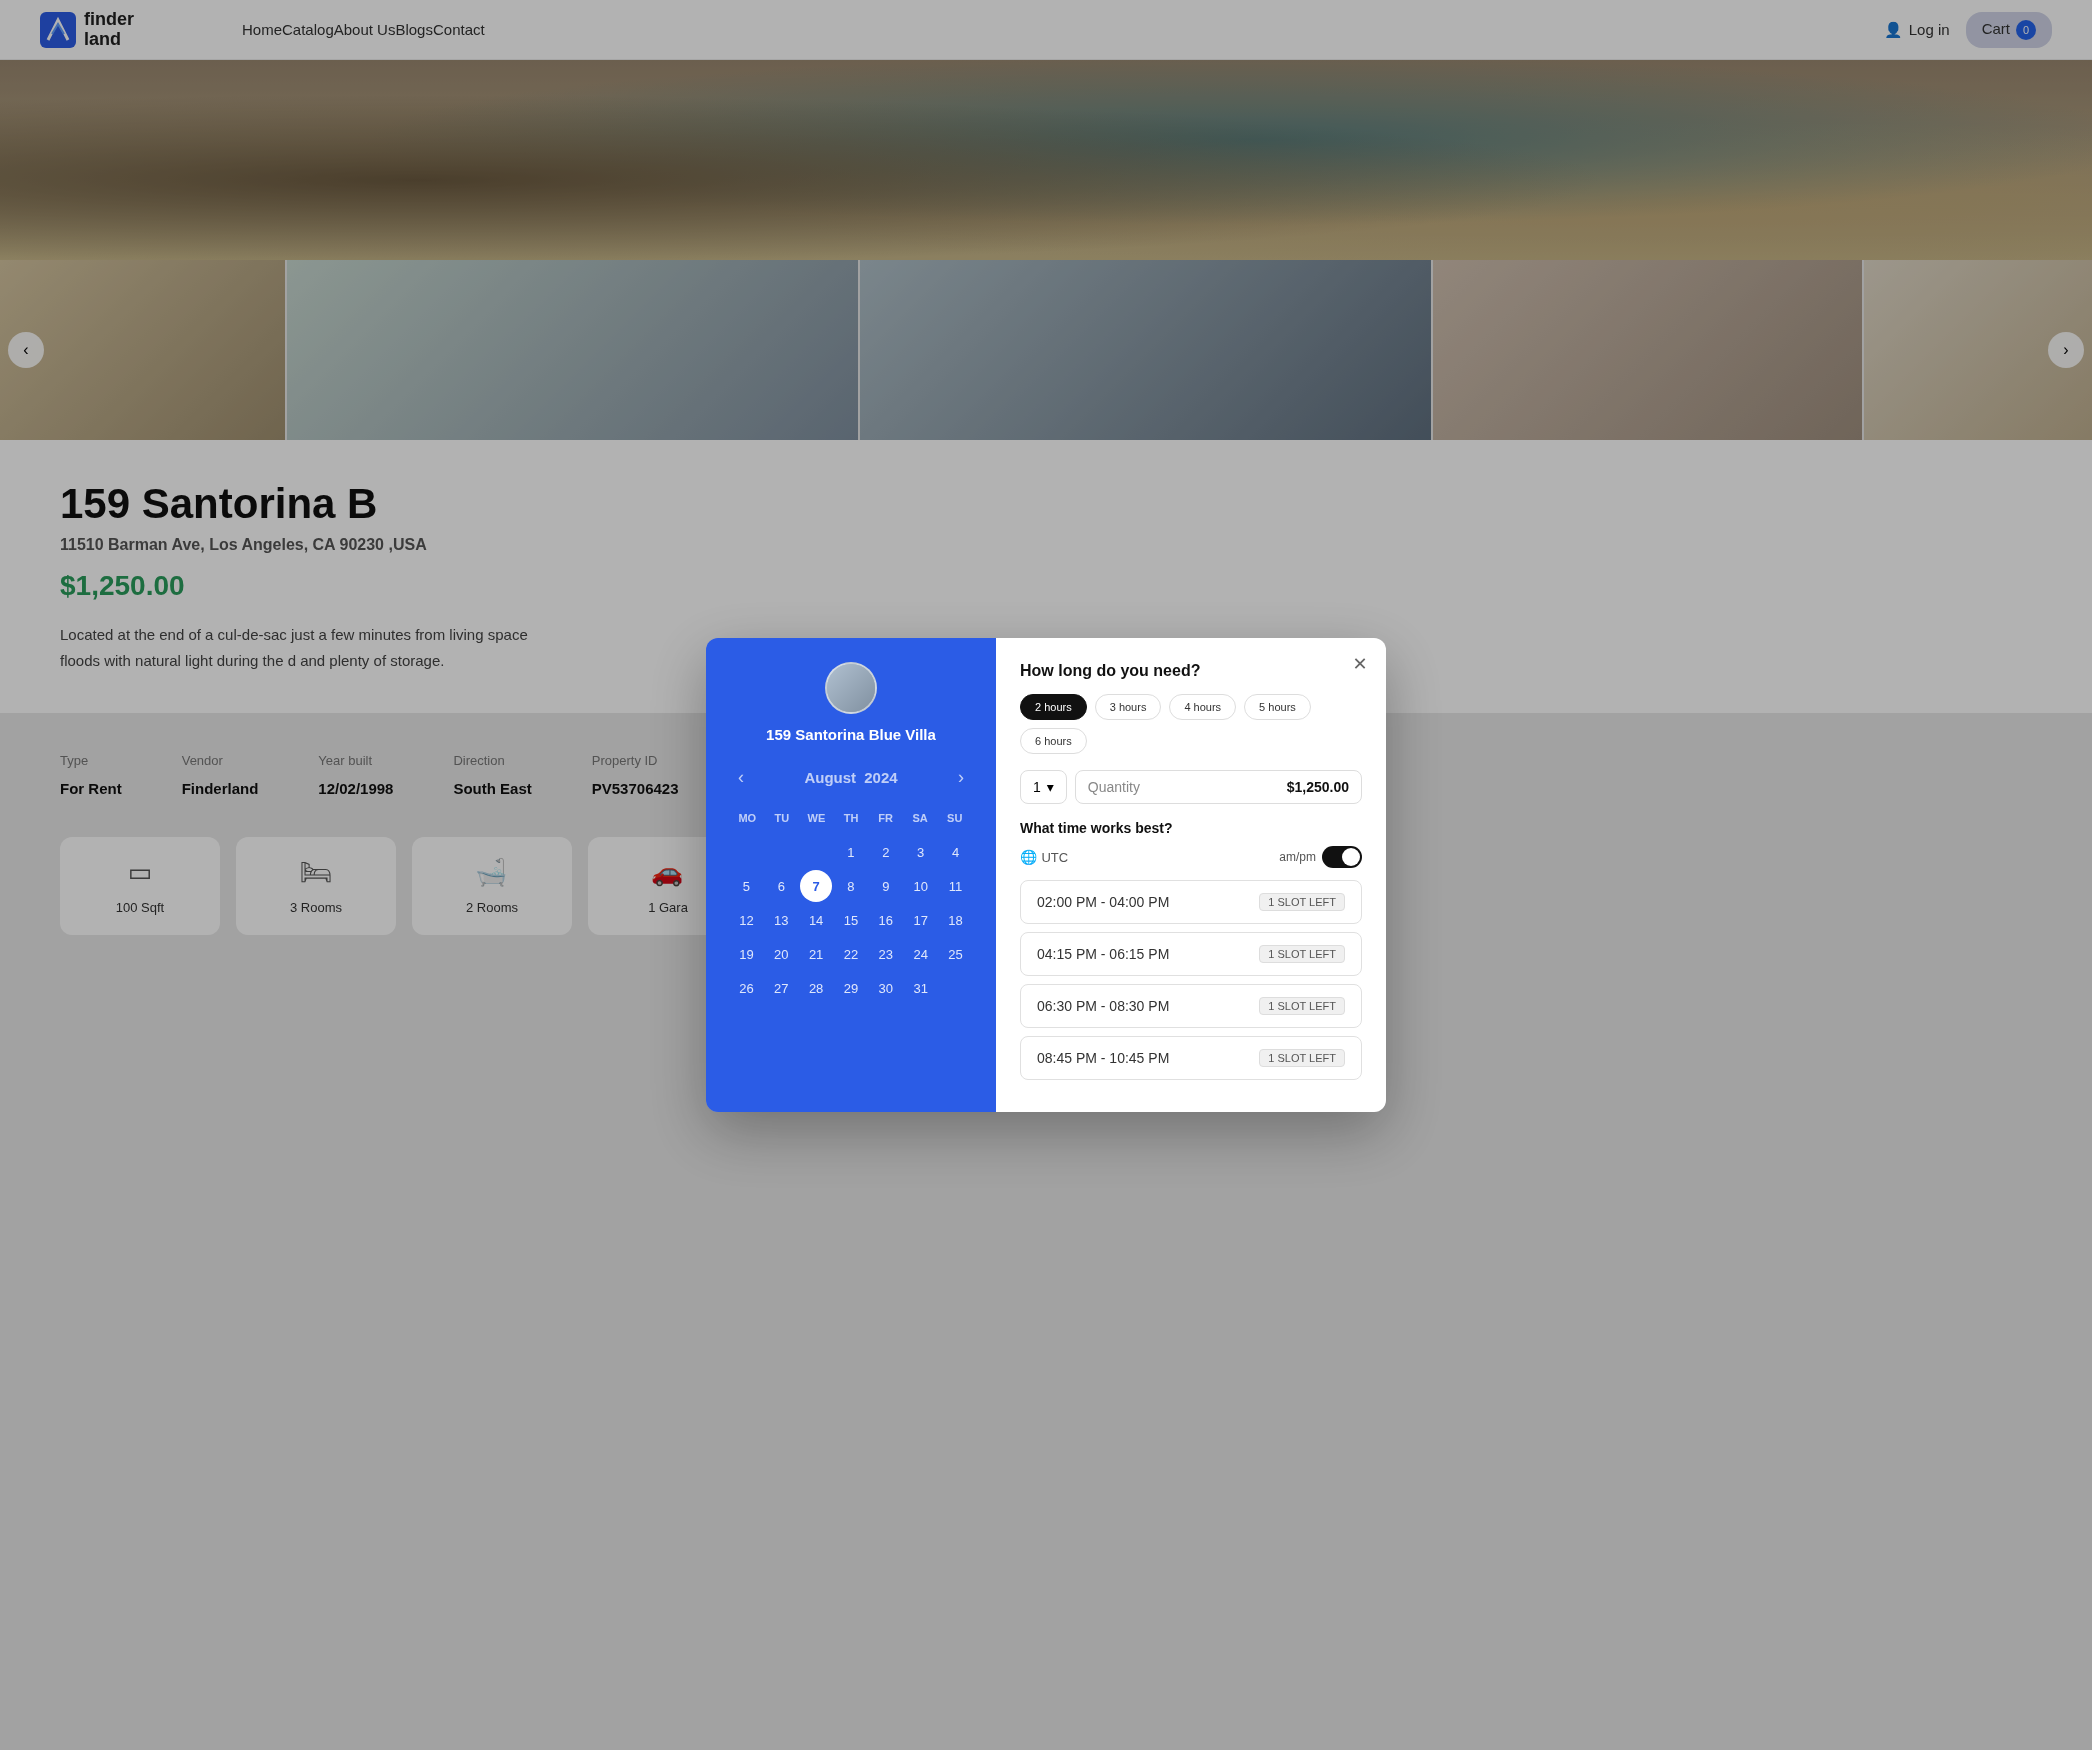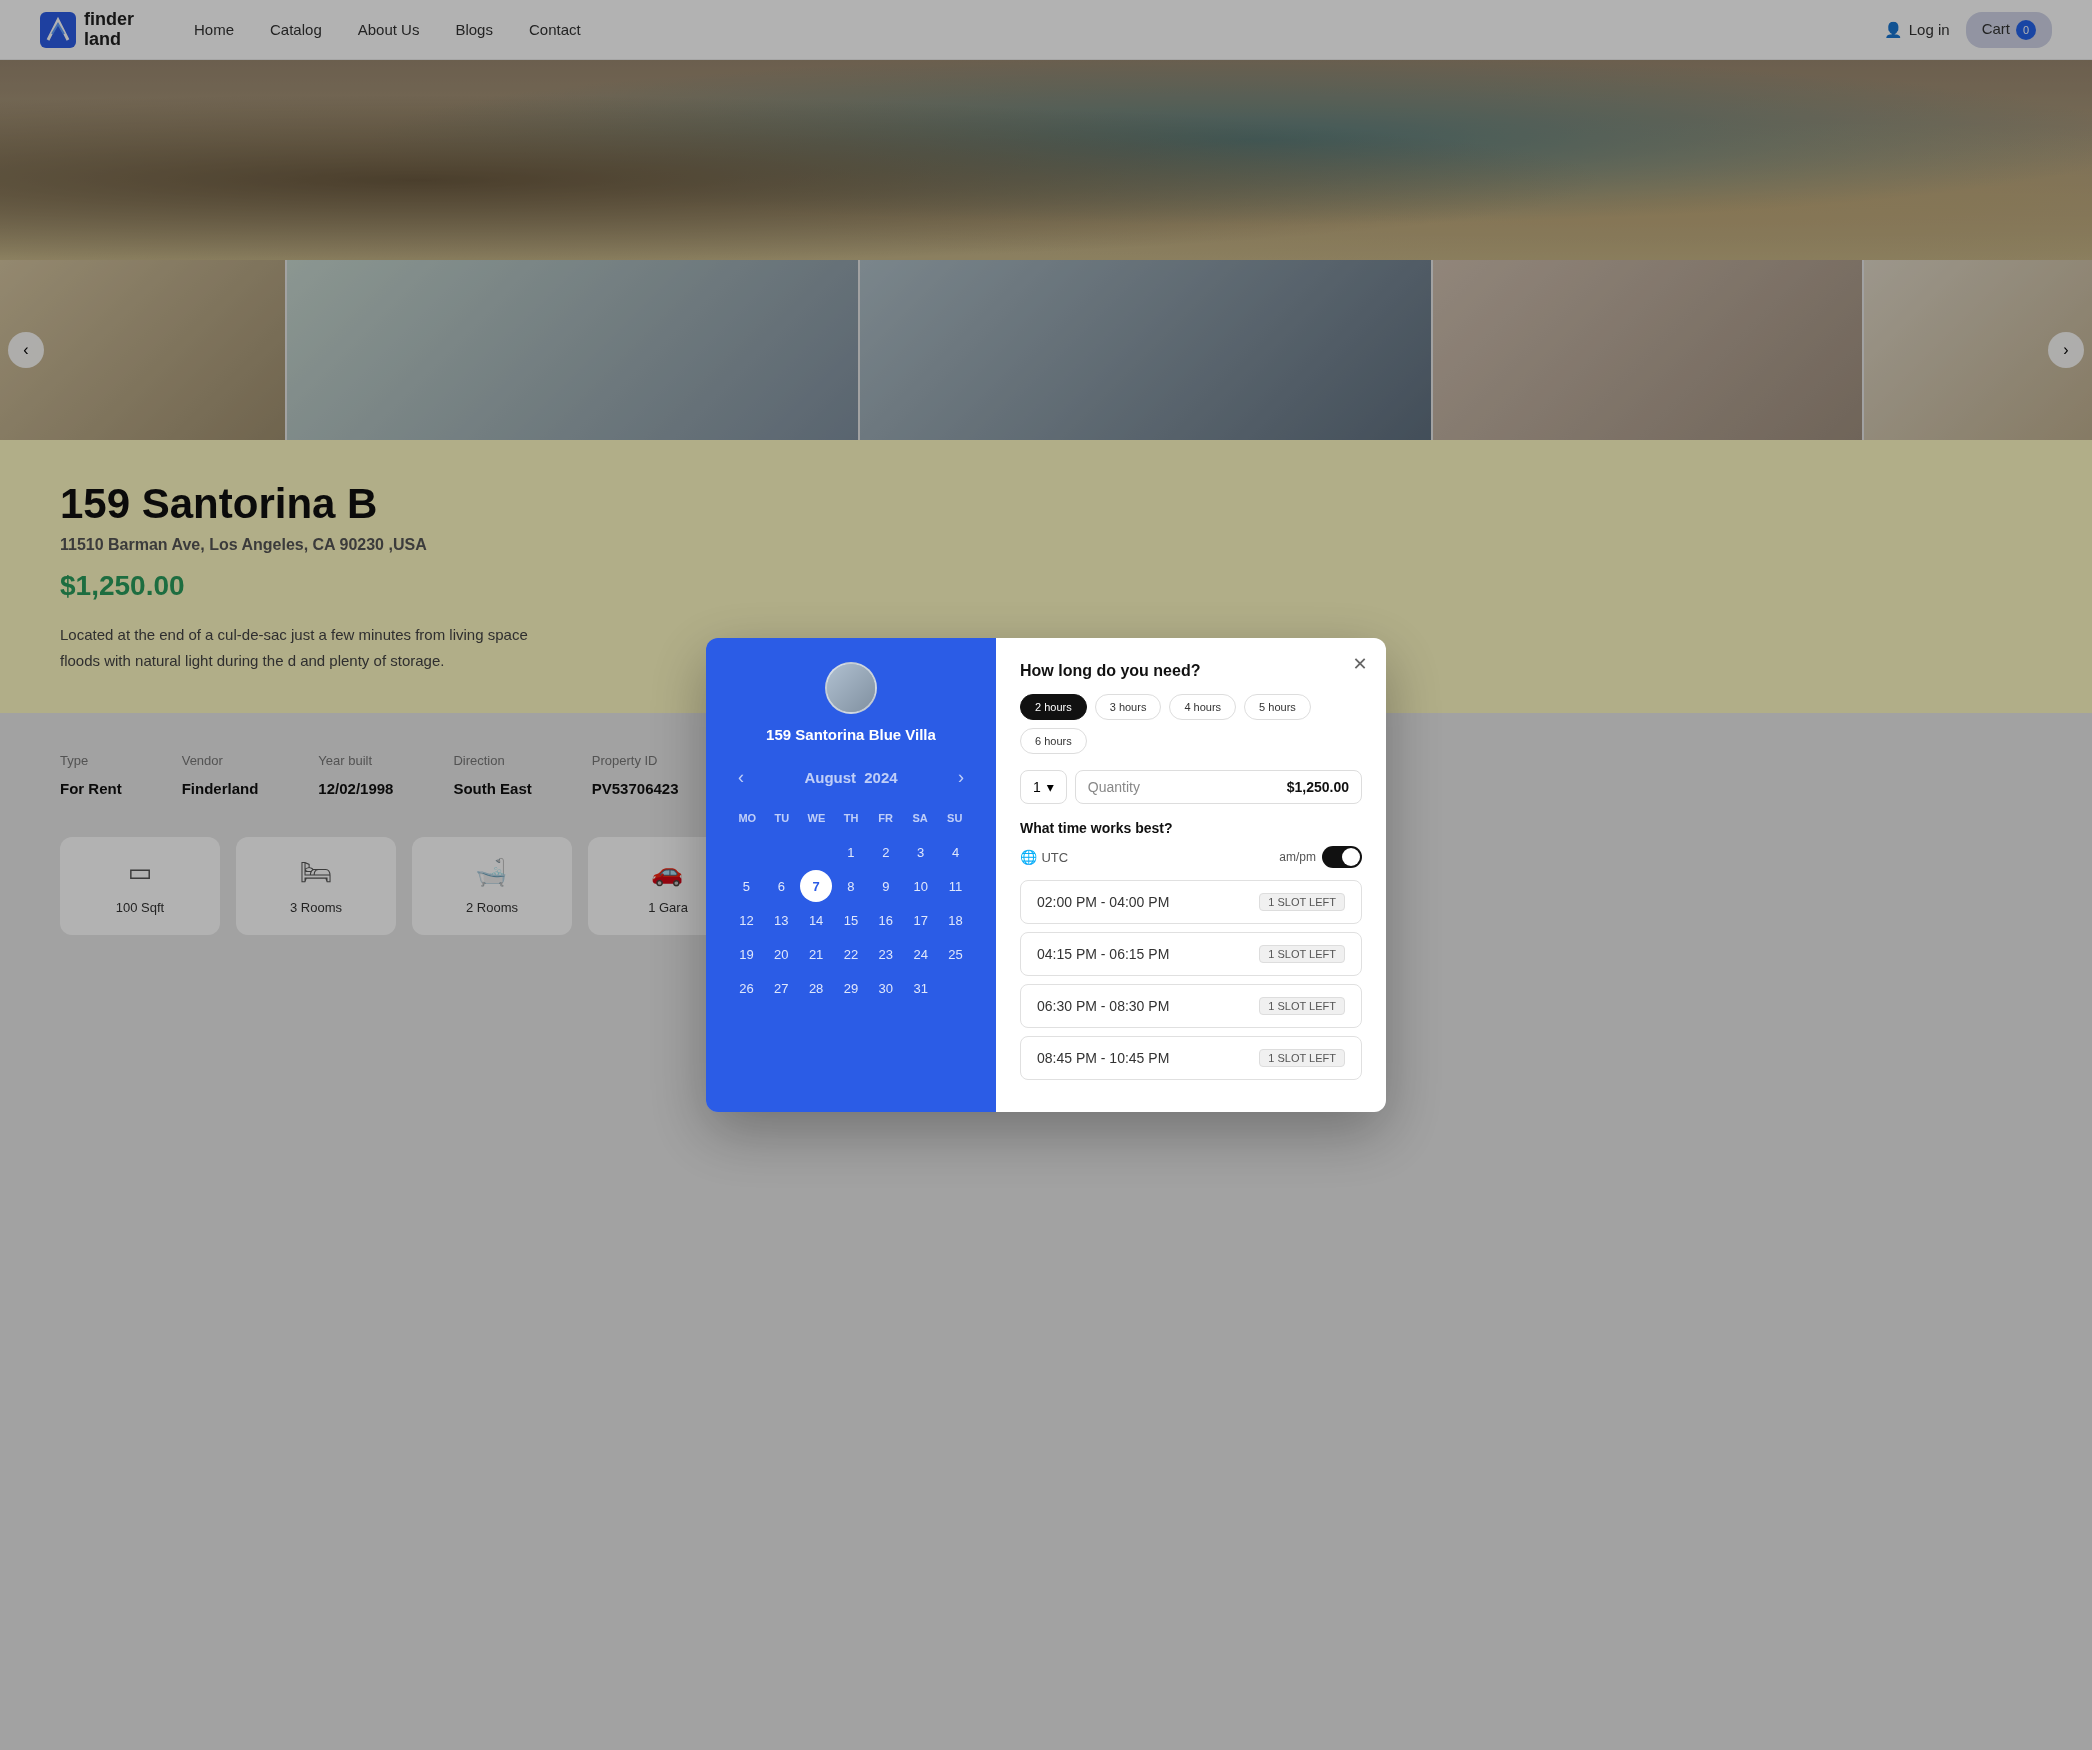--- a/index.html
+++ b/index.html
@@ -13,21 +13,21 @@
       padding: 0 40px;
       height: 60px;
       border-bottom: 1px solid #eee;
       position: relative;
       z-index: 10;
     }
     .logo-wrap { display: flex; align-items: center; gap: 8px; margin-right: 60px; }
     .logo-icon { width: 36px; height: 36px; }
     .logo-text { font-size: 18px; font-weight: 700; color: #222; line-height: 1.1; }
     .logo-text span { display: block; }
-    .nav-links { display: flex; gap: 36px; flex: 1; }
+    .nav-links { display: flex; flex: 1; margin-left: 48px; }
     .nav-link { text-decoration: none; color: #333; font-size: 15px; }
     .nav-link.active { color: #333; font-weight: 500; }
     .nav-right { display: flex; align-items: center; gap: 16px; }
     .login-btn { display: flex; align-items: center; gap: 6px; color: #333; font-size: 15px; text-decoration: none; }
     .cart-btn {
       background: #d1d5e8;
       border: none;
       border-radius: 16px;
       padding: 8px 16px;
       display: flex;
@@ -101,21 +101,21 @@
       cursor: pointer;
       font-size: 16px;
       z-index: 5;
     }
     .gallery-nav.left { left: 8px; }
     .gallery-nav.right { right: 8px; }
 
     
     .main-content {
       padding: 40px 60px;
-      background: #fef9c3;
+      background: #ffffff;
     }
     .property-title {
       font-size: 42px;
       font-weight: 700;
       color: #111;
       margin-bottom: 8px;
     }
     .property-address {
       color: #555;
       font-size: 16px;

